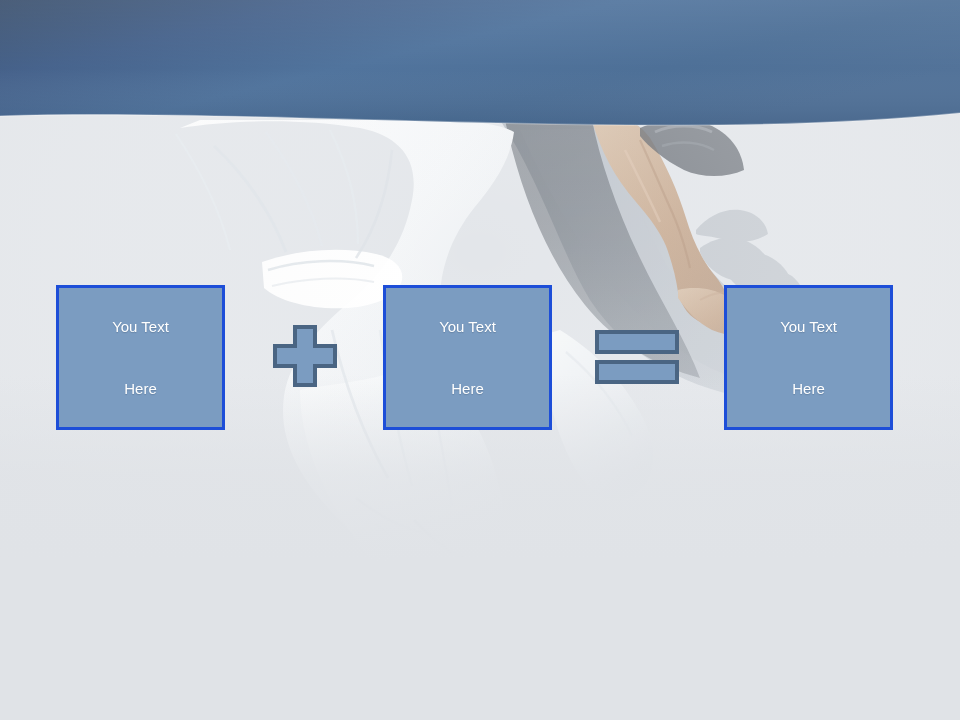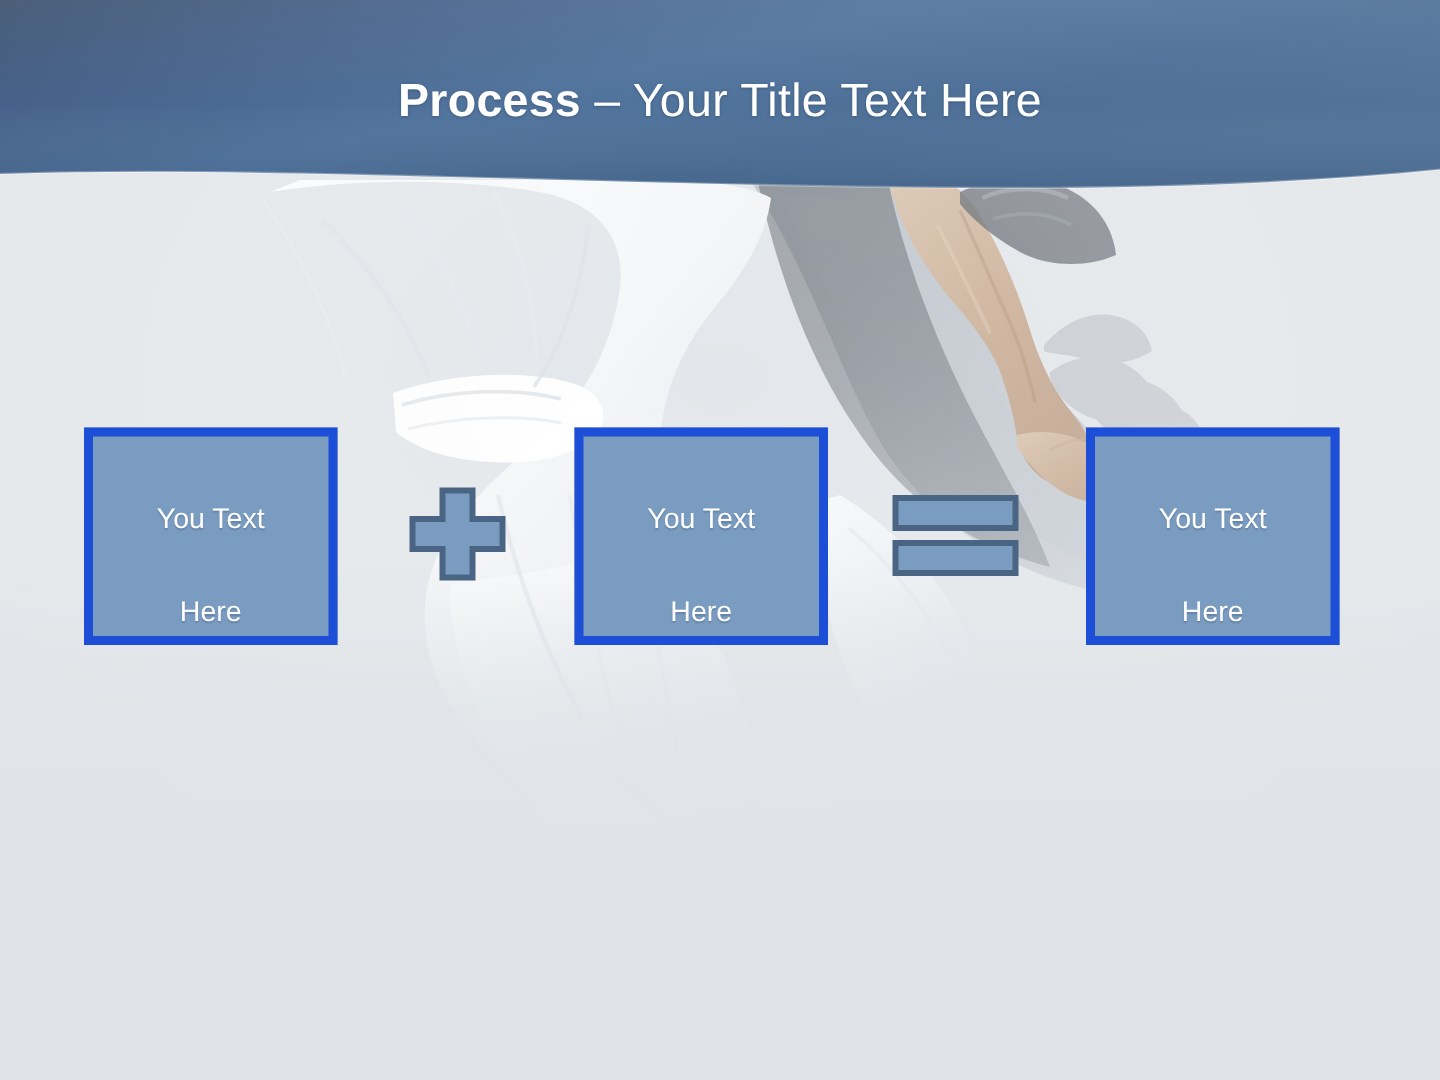--- a/index.html
+++ b/index.html
@@ -67,26 +67,26 @@
     text-shadow: 0 1px 2px rgba(20,35,55,0.30);
   }
   .title .bold { font-weight: bold; }
   .title .rest { font-weight: normal; }
 
   
   .box {
     position: absolute;
     box-sizing: border-box;
     background: #7b9cc1;
-    border: 6px solid #1d4ed8;
+    border: 3px solid #1d4ed8;
     display: flex;
-    align-items: flex-end;
+    align-items: center;
     justify-content: center;
     color: #ffffff;
-    font-size: 19px;
+    font-size: 15px;
     line-height: 31px;
     text-align: center;
     text-shadow: 0 1px 1px rgba(40,60,85,0.25);
   }
   .box span { display: block; padding: 0 10px; }
 
   #box1 { left: 56px;  top: 285px; width: 169px; height: 145px; }
   #box2 { left: 383px; top: 285px; width: 169px; height: 145px; }
   #box3 { left: 724px; top: 285px; width: 169px; height: 145px; }
 
@@ -243,23 +243,20 @@
           <stop offset="0%" stop-color="#ffffff" stop-opacity="0.10"></stop>
           <stop offset="55%" stop-color="#ffffff" stop-opacity="0.02"></stop>
           <stop offset="100%" stop-color="#24334a" stop-opacity="0.12"></stop>
         </linearGradient>
       </defs>
       <path d="M0,0 L960,0 L960,113 C760,133 540,124 300,118 C190,115 90,113 0,116 Z" fill="url(#hdrGrad)"></path>
       <path d="M0,0 L960,0 L960,113 C760,133 540,124 300,118 C190,115 90,113 0,116 Z" fill="url(#hdrSheen)"></path>
       <path d="M0,116 C90,113 190,115 300,118 C540,124 760,133 960,113" stroke="#ffffff" stroke-opacity="0.30" stroke-width="1.5" fill="none"></path>
     </svg>
 
-    <div class="title">
-      <span class="bold">Process</span><span class="rest"> – Your Title Text Here</span>
-    </div>
   </div>
 
   <div class="box" id="box1">
     <span>
       <span>You Text</span><br>
       <span>Here</span>
     </span>
   </div>
 
   <div class="op" id="plus-op">

